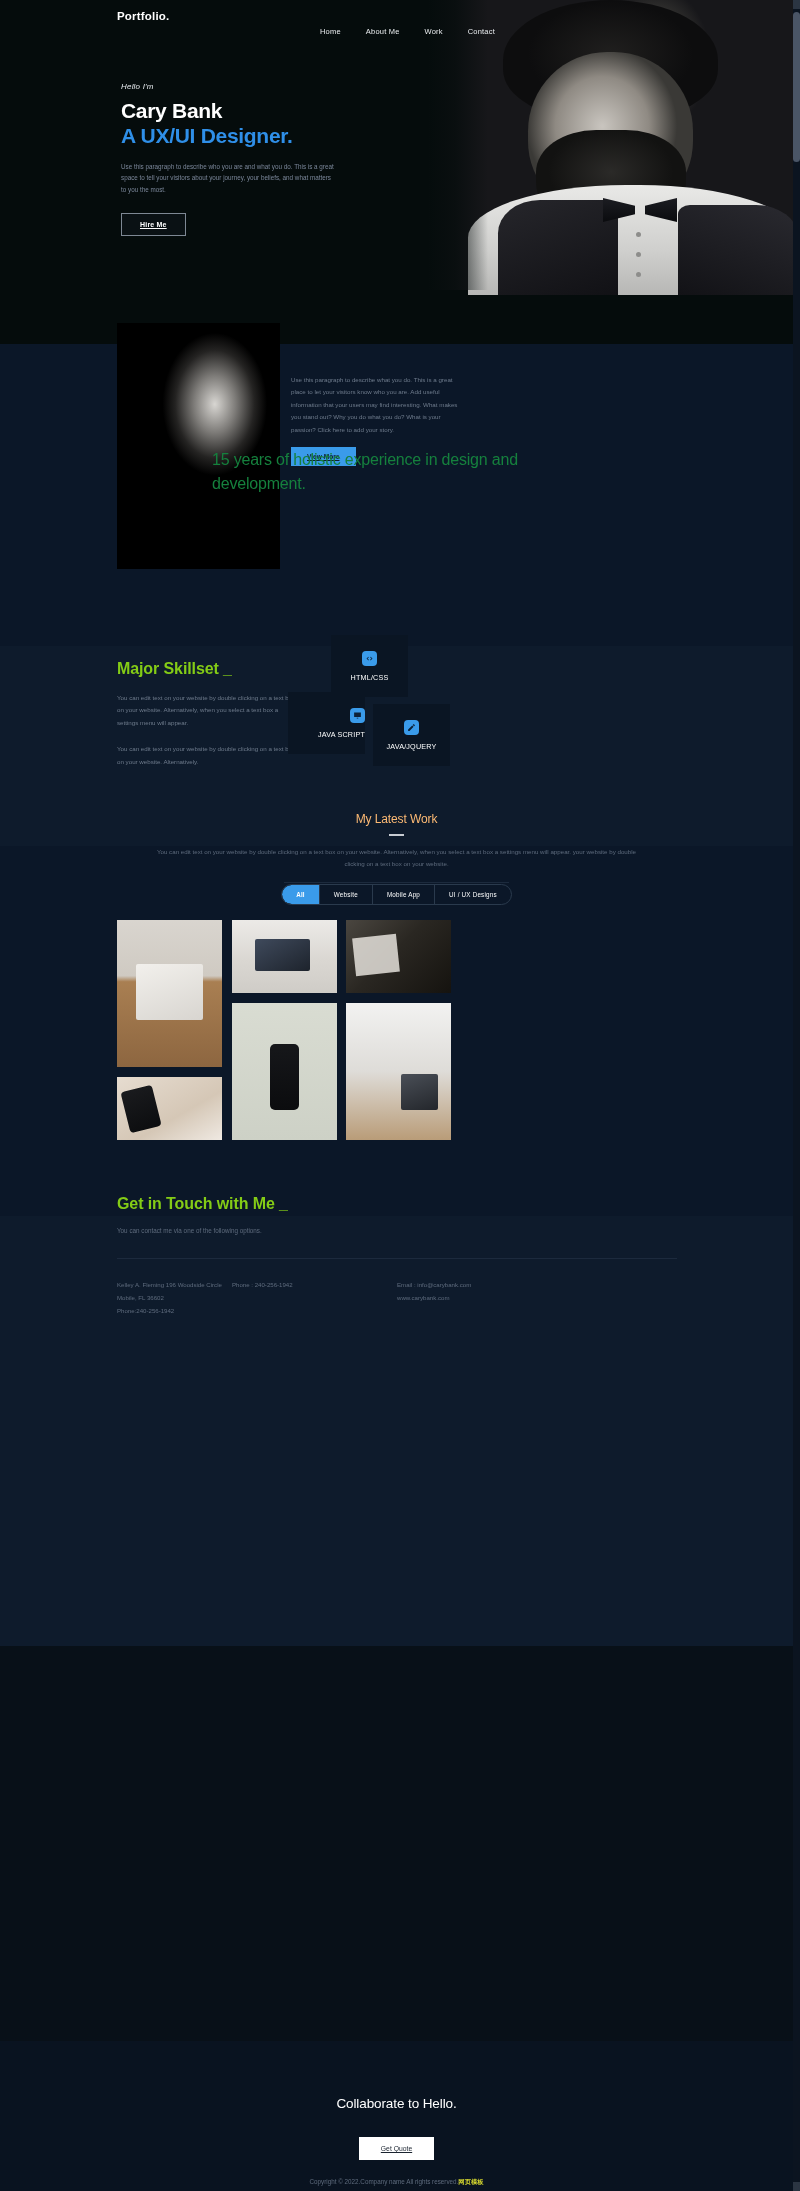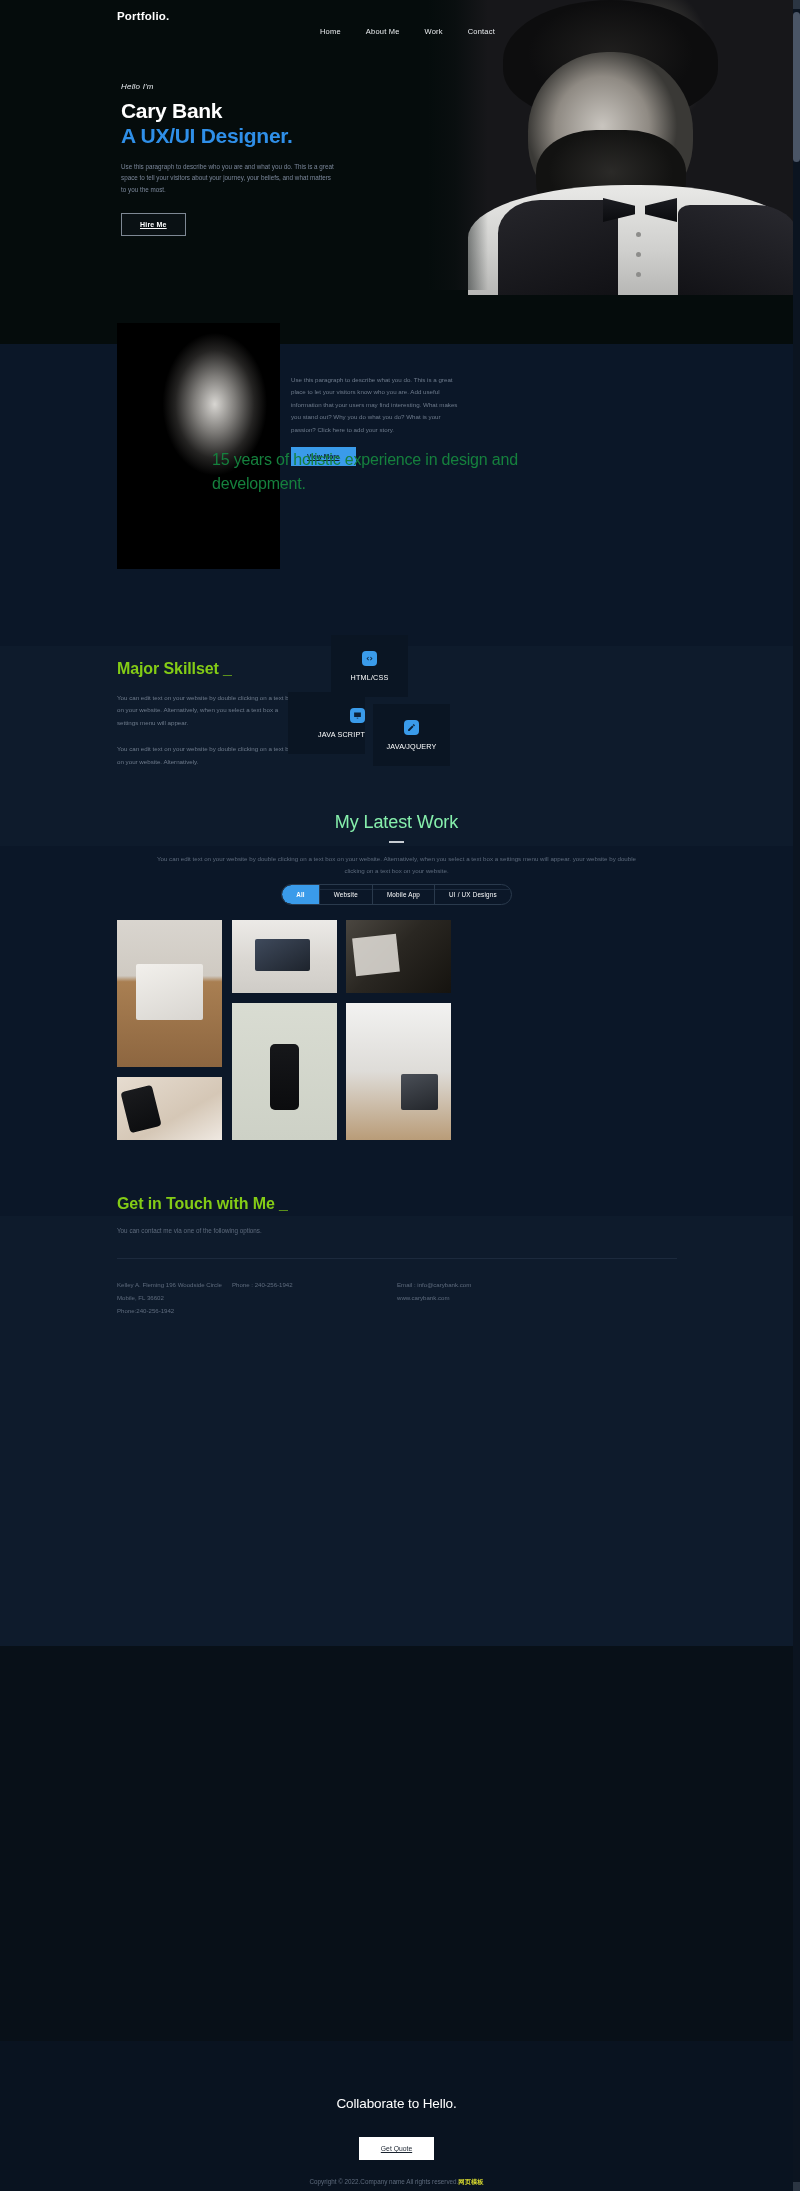--- a/index.html
+++ b/index.html
@@ -82,21 +82,21 @@
   .card-icon { width:15px; height:15px; border-radius:4px; background:#3a9bea; display:flex; align-items:center; justify-content:center; margin-bottom:7px; }
   .card-icon svg { width:9px; height:9px; fill:#0d2238; }
   .card-label { font-size:7.2px; color:#fff; letter-spacing:.2px; }
   #card-html { left:331px; top:635px; }
   #card-js   { left:288px; top:692px;align-items:flex-end; }
   #card-jq   { left:373px; top:704px; }
 
   
   .work { position:relative; width:793px; height:370px; background:#0b1728; }
   .work-head { position:absolute; left:0; top:812px; width:793px; text-align:center; }
-  .work-title { font-size:18px; color:#86efac; font-weight:400; letter-spacing:-.1px; }
+  .work-title { font-size:12px; color:#fdba74; font-weight:400; letter-spacing:-.1px; }
   .work-dash { width:15px; height:1.5px; background:#c7ccd2; margin:8px auto 10px; }
   .work-sub { font-size:6.2px; line-height:2.0; color:#5e6b7d; width:480px; margin:0 auto; }
   .work-rule { width:225px; height:1px; background:#1c2a3d; margin:12px auto 0; }
   .filters { position:absolute; left:0; top:884px; width:793px; display:flex; justify-content:center; }
   .filters-inner { display:flex; border:1px solid #2a3a4d; border-radius:12px; overflow:hidden; }
   .filter { font-size:6.3px; color:#fff; padding:6px 14px; border-right:1px solid #2a3a4d; letter-spacing:.2px; }
   .filter:last-child { border-right:none; }
   .filter.active { background:#3a9bea; color:#fff; font-weight:600; border-radius:11px 0 0 11px; }
 
   .grid { position:absolute; left:117px; top:920px; width:560px; }

